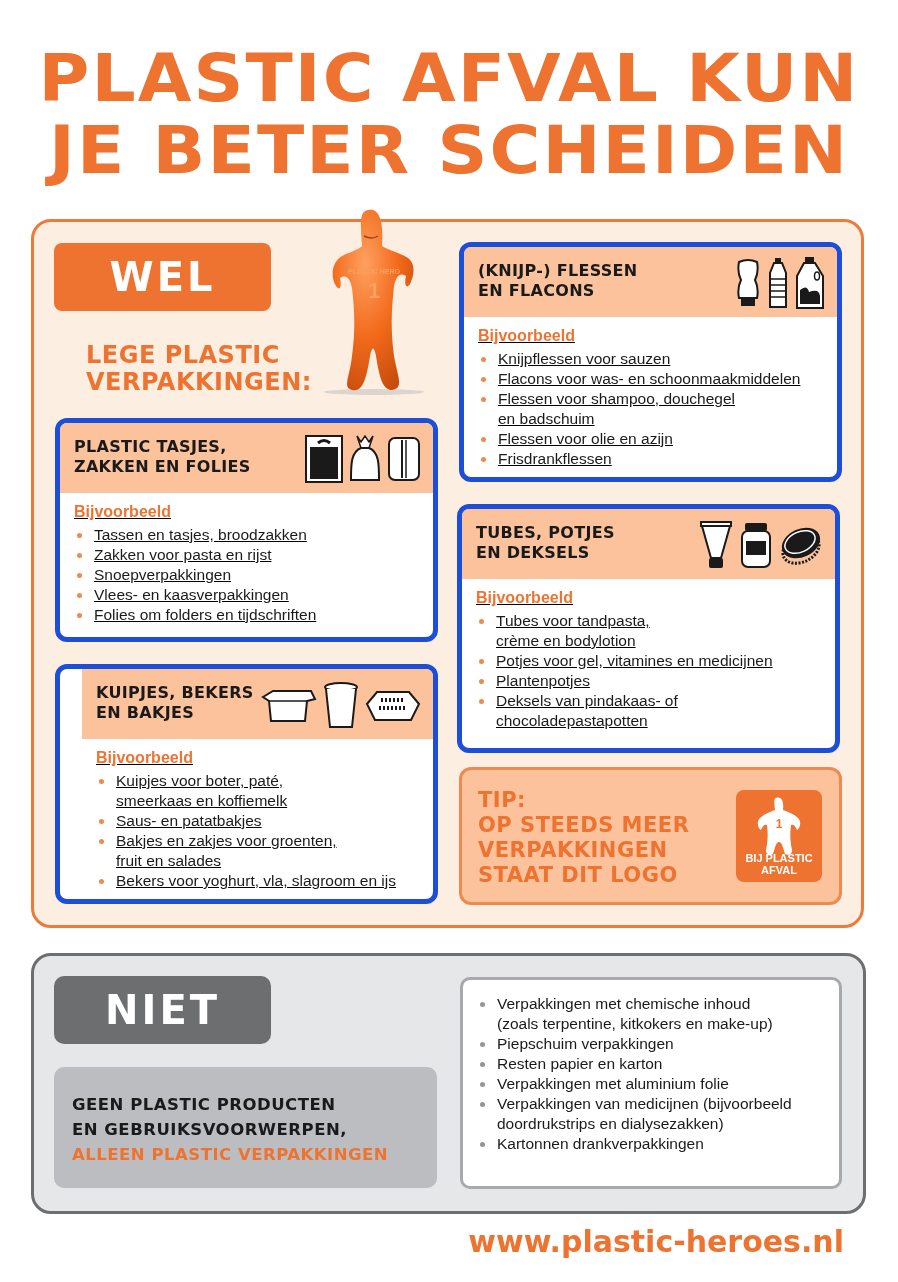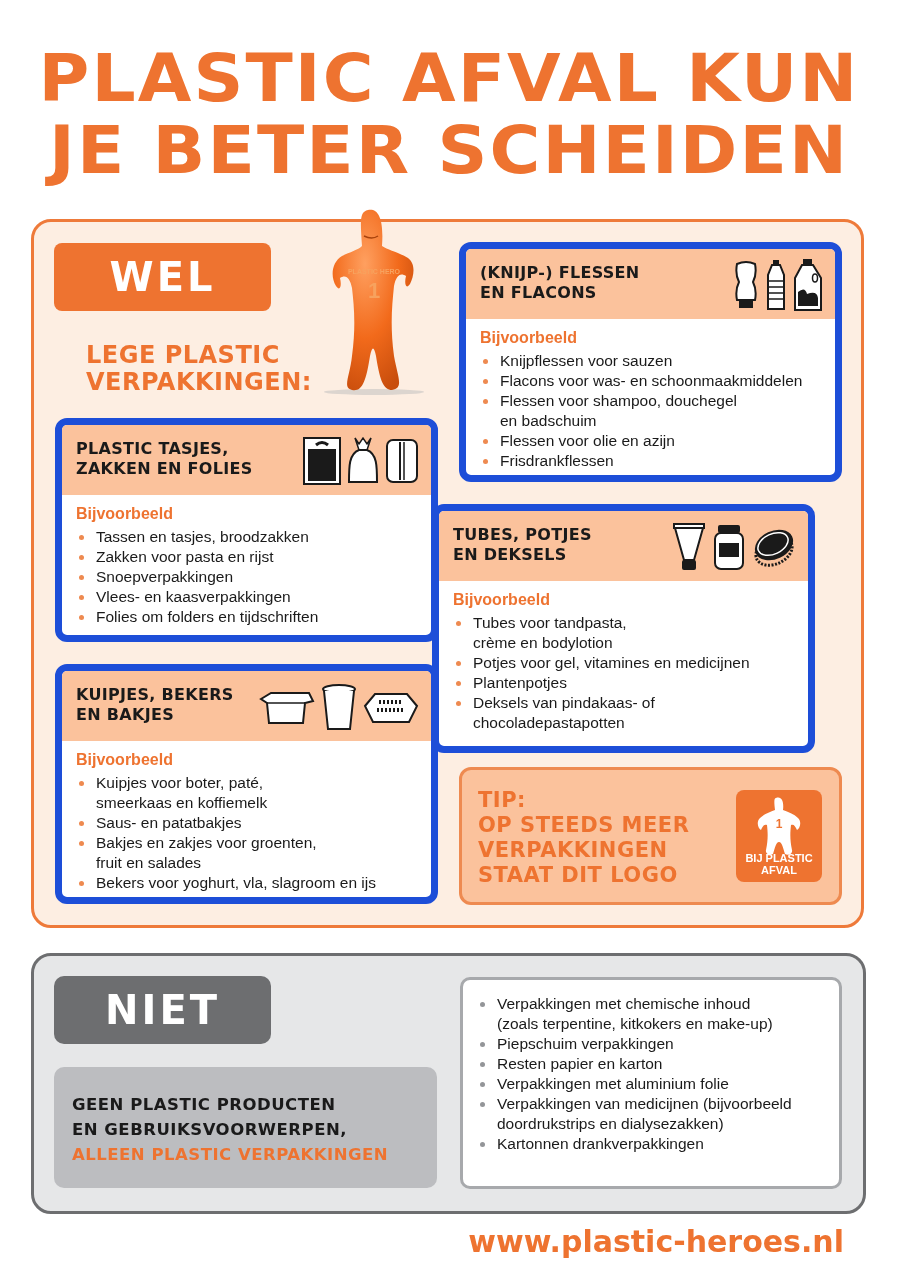--- a/index.html
+++ b/index.html
@@ -7,21 +7,21 @@
   .title{position:absolute;left:0;width:898px;text-align:center;color:#ee7330;font-family:"DejaVu Sans",sans-serif;font-weight:bold;font-size:66px;line-height:66px;letter-spacing:2px;transform:scaleX(1.05);}
   .title.t1{top:46px;}
   .title.t2{top:118px;}
 
   .wel-panel{position:absolute;left:31px;top:219px;width:833px;height:709px;background:#fdeee2;border:3px solid #ee7a3a;border-radius:20px;box-sizing:border-box;}
   .wel-badge{position:absolute;left:54px;top:243px;width:217px;height:68px;background:#ee7330;border-radius:8px;color:#fff;font-family:"DejaVu Sans",sans-serif;font-weight:bold;font-size:40px;line-height:68px;text-align:center;letter-spacing:3px;}
   .wel-sub{position:absolute;left:54px;top:342px;color:#ee7330;font-family:"DejaVu Sans",sans-serif;font-weight:bold;font-size:24px;line-height:27px;letter-spacing:0.5px;margin-left:32px;}
 
   .hero{position:absolute;left:318px;top:206px;width:112px;height:190px;}
 
-  .card{position:absolute;background:#fff;border:7px solid #1d4ed8;border-radius:12px;box-sizing:border-box;overflow:hidden;}
+  .card{position:absolute;background:#fff;border:5px solid #1d4ed8;border-radius:12px;box-sizing:border-box;overflow:hidden;text-decoration:underline;}
   .card-head{background:#fbc29c;height:70px;position:relative;}
   .card-head .h{position:absolute;left:14px;top:14px;font-family:"DejaVu Sans",sans-serif;font-weight:bold;font-size:16px;line-height:20px;color:#1a1a1a;letter-spacing:0.3px;}
   .card-head .icons{position:absolute;right:12px;top:10px;height:52px;display:flex;gap:6px;align-items:center;}
   .card-body{padding:8px 14px 0 14px;}
   .bij{color:#ee7330;font-weight:bold;font-size:16px;line-height:22px;font-family:"Liberation Sans",sans-serif;}
   ul.items{list-style:none;margin:2px 0 0 0;padding:0;}
   ul.items li{position:relative;padding-left:20px;font-size:15.5px;line-height:20px;color:#1a1a1a;}
   ul.items li::before{content:"";position:absolute;left:3px;top:8px;width:5px;height:5px;border-radius:50%;background:#ee8a50;}
   ul.items li .l2{display:block;}
 
@@ -96,21 +96,21 @@
     <ul class="items">
       <li>Tassen en tasjes, broodzakken</li>
       <li>Zakken voor pasta en rijst</li>
       <li>Snoepverpakkingen</li>
       <li>Vlees- en kaasverpakkingen</li>
       <li>Folies om folders en tijdschriften</li>
     </ul>
   </div>
 </div>
 
-<div class="card" style="left:55px;top:664px;width:383px;height:240px;">
+<div class="card" style="left:55px;top:664px;width:383px;height:240px;padding-left:22px;">
   <div class="card-head">
     <div class="h">
       <div>KUIPJES, BEKERS</div>
       <div>EN BAKJES</div>
     </div>
     <div class="icons">
       <svg width="56" height="36" viewBox="0 0 56 36">
           <path d="M2 10 L12 4 L50 4 L54 12 L46 14 L44 34 L10 34 L8 14 Z" fill="#fff" stroke="#1a1a1a" stroke-width="2"></path>
           <path d="M8 14 L46 14" stroke="#1a1a1a" stroke-width="1.5"></path>
         </svg>
@@ -164,21 +164,21 @@
     <ul class="items">
       <li><span>Knijpflessen voor sauzen</span></li>
       <li><span>Flacons voor was- en schoonmaakmiddelen</span></li>
       <li><span>Flessen voor shampoo, douchegel</span><span class="l2">en badschuim</span></li>
       <li><span>Flessen voor olie en azijn</span></li>
       <li><span>Frisdrankflessen</span></li>
     </ul>
   </div>
 </div>
 
-<div class="card" style="left:432px;top:504px;width:383px;height:249px;">
+<div class="card" style="left:457px;top:504px;width:383px;height:249px;">
   <div class="card-head">
     <div class="h">
       <div>TUBES, POTJES</div>
       <div>EN DEKSELS</div>
     </div>
     <div class="icons">
       <svg width="34" height="50" viewBox="0 0 34 50">
           <rect x="2" y="2" width="30" height="4" fill="#fff" stroke="#1a1a1a" stroke-width="2"></rect>
           <path d="M3 6 L31 6 L22 38 L12 38 Z" fill="#fff" stroke="#1a1a1a" stroke-width="2"></path>
           <rect x="10" y="38" width="14" height="10" rx="2" fill="#1a1a1a"></rect>

